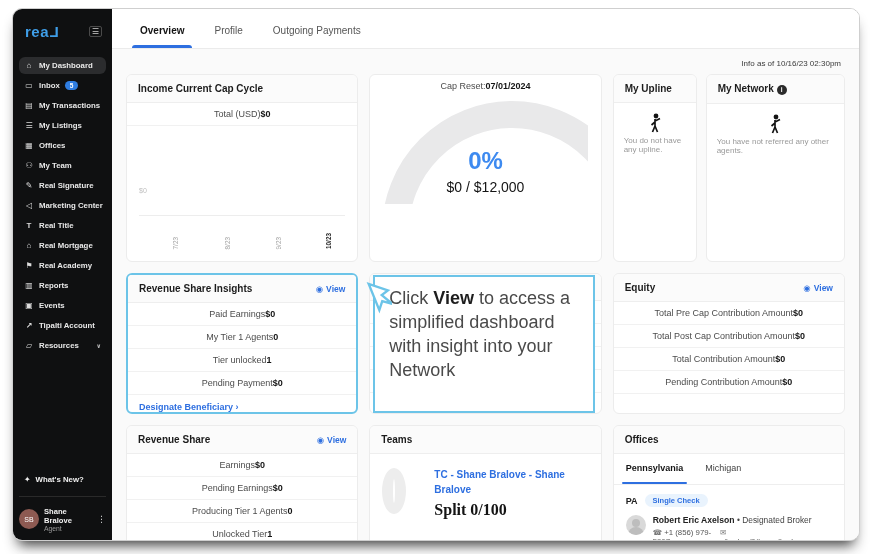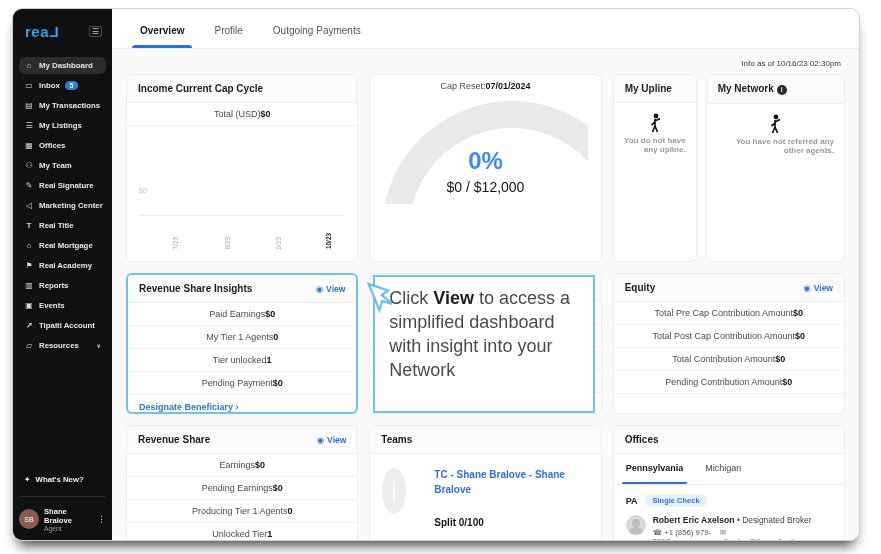--- a/index.html
+++ b/index.html
@@ -46,34 +46,34 @@
   .xtick{ position:absolute; bottom:3px; writing-mode:vertical-rl; transform:rotate(180deg); font-size:6.4px; color:#a2a2a2; }
   .xtick.bold{ color:#222; font-weight:bold; }
   
   .gauge-wrap{ position:relative; height:126px; margin-top:4px; }
   .gauge{ width:206px; height:103px; margin:4px auto 0 auto; overflow:hidden; position:relative; }
   .gauge::before{ content:""; position:absolute; left:0; top:0; width:206px; height:206px; border:27px solid #e9e9ea; border-radius:50%; }
   .gauge-pct{ position:absolute; top:46px; left:0; width:100%; text-align:center; font-size:24px; font-weight:bold; color:#3d8af0; }
   .gauge-amt{ position:absolute; top:78px; left:0; width:100%; text-align:center; font-size:14px; font-weight:normal; color:#141414; }
   
   .stack{ display:flex; flex-direction:row; gap:9px; }
-  .empty-body{ text-align:right; padding:8px 10px 12px 10px;font-weight:bold; }
+  .empty-body{ text-align:left; padding:8px 10px 12px 10px; }
   .person-ic{ display:block; margin:2px auto 3px auto; }
   .empty-text{ font-size:8px; color:#9a9a9a; }
   
   .hl{ border:2px solid #6cc4e8; }
   .mid-cell{ position:relative; }
   .callout{ position:absolute; left:4px; top:2px; width:222px; height:138px; background:#fff; border:2px solid #6cc4e8; padding:10px 14px; z-index:5; font-size:18px; color:#4a4a4a; line-height:1.33; }
   .callout b{ color:#1d1d1d; }
   .pointer{ position:absolute; left:-17px; top:4px; z-index:6; }
   
   .teams-body{ display:flex; gap:28px; align-items:flex-start; padding:14px 12px; }
   .donut{ width:46px; height:46px; border-radius:50%; border:11px solid #ededed; flex:0 0 24px; }
   .team-link{ color:#2e6fe0; font-weight:bold; font-size:10px; line-height:1.45; }
-  .team-split{ font-size:10px; font-weight:bold; color:#141414; margin-top:20px; }
+  .team-split{ font-size:16px; font-weight:bold; color:#141414; margin-top:4px;font-family:Liberation Serif, serif; }
   
   .office-tabs{ display:flex; gap:22px; padding:9px 12px 0 12px; border-bottom:1px solid #eee; }
   .office-tab{ font-size:9px; color:#444; padding-bottom:11px; position:relative; }
   .office-tab.active{ font-weight:bold; color:#141414; }
   .office-tab.active::after{ content:""; position:absolute; left:-4px; right:-4px; bottom:0; height:2.5px; background:#2e6fe0; border-radius:2px; }
   .pa-row{ display:flex; align-items:center; gap:7px; padding:9px 12px 4px 12px; }
   .pa{ font-size:9px; font-weight:bold; color:#222; }
   .check-badge{ background:#e9f3fd; color:#2e6fe0; font-size:7.5px; font-weight:bold; padding:2px 8px; border-radius:9px; }
   .broker{ display:flex; gap:7px; padding:4px 12px; align-items:flex-start; }
   .broker-av{ width:20px; height:20px; border-radius:50%; background:#d9d9d9; flex:0 0 20px; position:relative; overflow:hidden; }

